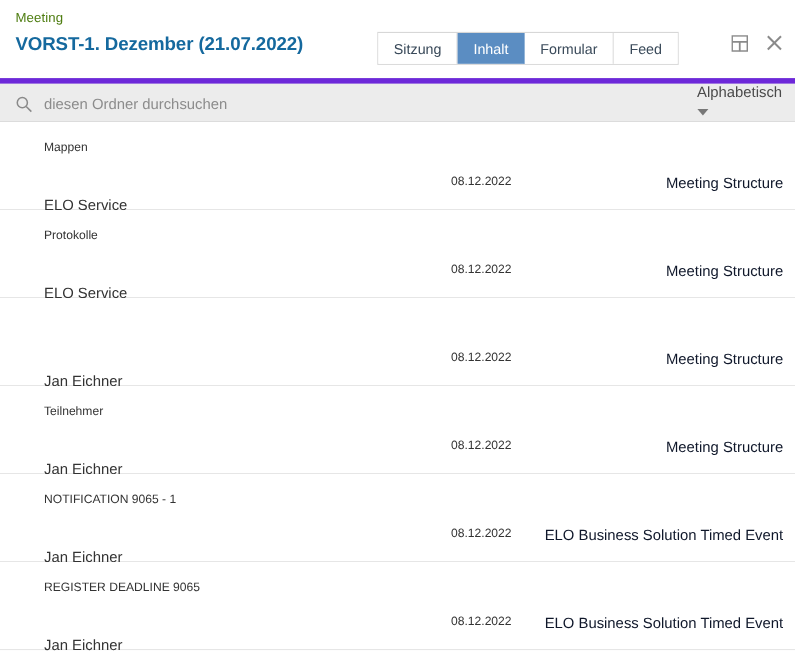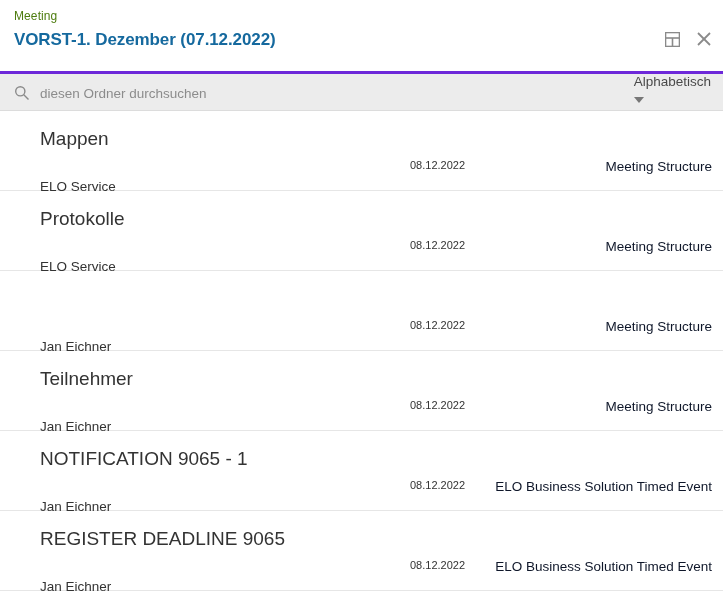--- a/index.html
+++ b/index.html
@@ -90,21 +90,21 @@
     display: flex;
     align-items: center;
     justify-content: center;
   }
 
   
   .searchbar {
     position: relative;
     height: 40px;
     background: #ececec;
-    border-top: 3px solid #6d28d9;
+    border-top: 5px solid #6d28d9;
     border-bottom: 1px solid #dcdcdc;
     box-sizing: border-box;
     display: flex;
     align-items: center;
   }
   .search-icon {
     position: absolute;
     left: 14px;
     top: 11px;
     width: 16px;
@@ -155,21 +155,21 @@
     height: 80px;
     border-bottom: 1px solid #e6e6e6;
     box-sizing: border-box;
     cursor: pointer;
     background: #ffffff;
   }
   .row-title {
     position: absolute;
     left: 40px;
     top: 17px;
-    font-size: 19px;
+    font-size: 11px;
     color: #333333;
     white-space: nowrap;
   }
   .row-author {
     position: absolute;
     left: 40px;
     top: 48px;
     font-size: 13.5px;
     color: #333333;
     white-space: nowrap;
@@ -192,23 +192,29 @@
     white-space: nowrap;
   }
 </style>
 </head>
 <body>
 
 <div class="header">
 
   <div class="title-block">
     <div class="breadcrumb">Meeting</div>
-    <div class="page-title">VORST-1. Dezember (07.12.2022)</div>
-  </div>
-
+    <div class="page-title">VORST-1. Dezember (21.07.2022)</div>
+  </div>
+
+  <div class="tabs" id="tab-bar">
+      <div class="tab">Sitzung</div>
+      <div class="tab active">Inhalt</div>
+      <div class="tab">Formular</div>
+      <div class="tab">Feed</div>
+    </div>
 
   <div class="header-icons">
     <div class="hicon">
       <svg width="15" height="15" viewBox="0 0 15 15">
         <rect x="0.5" y="0.5" width="14" height="14" fill="none" stroke="#8a8a8a" stroke-width="1.6"></rect>
         <line x1="0.5" y1="6" x2="14.5" y2="6" stroke="#8a8a8a" stroke-width="1.6"></line>
         <line x1="7.5" y1="6" x2="7.5" y2="14.5" stroke="#8a8a8a" stroke-width="1.6"></line>
       </svg>
     </div>
     <div class="hicon">

